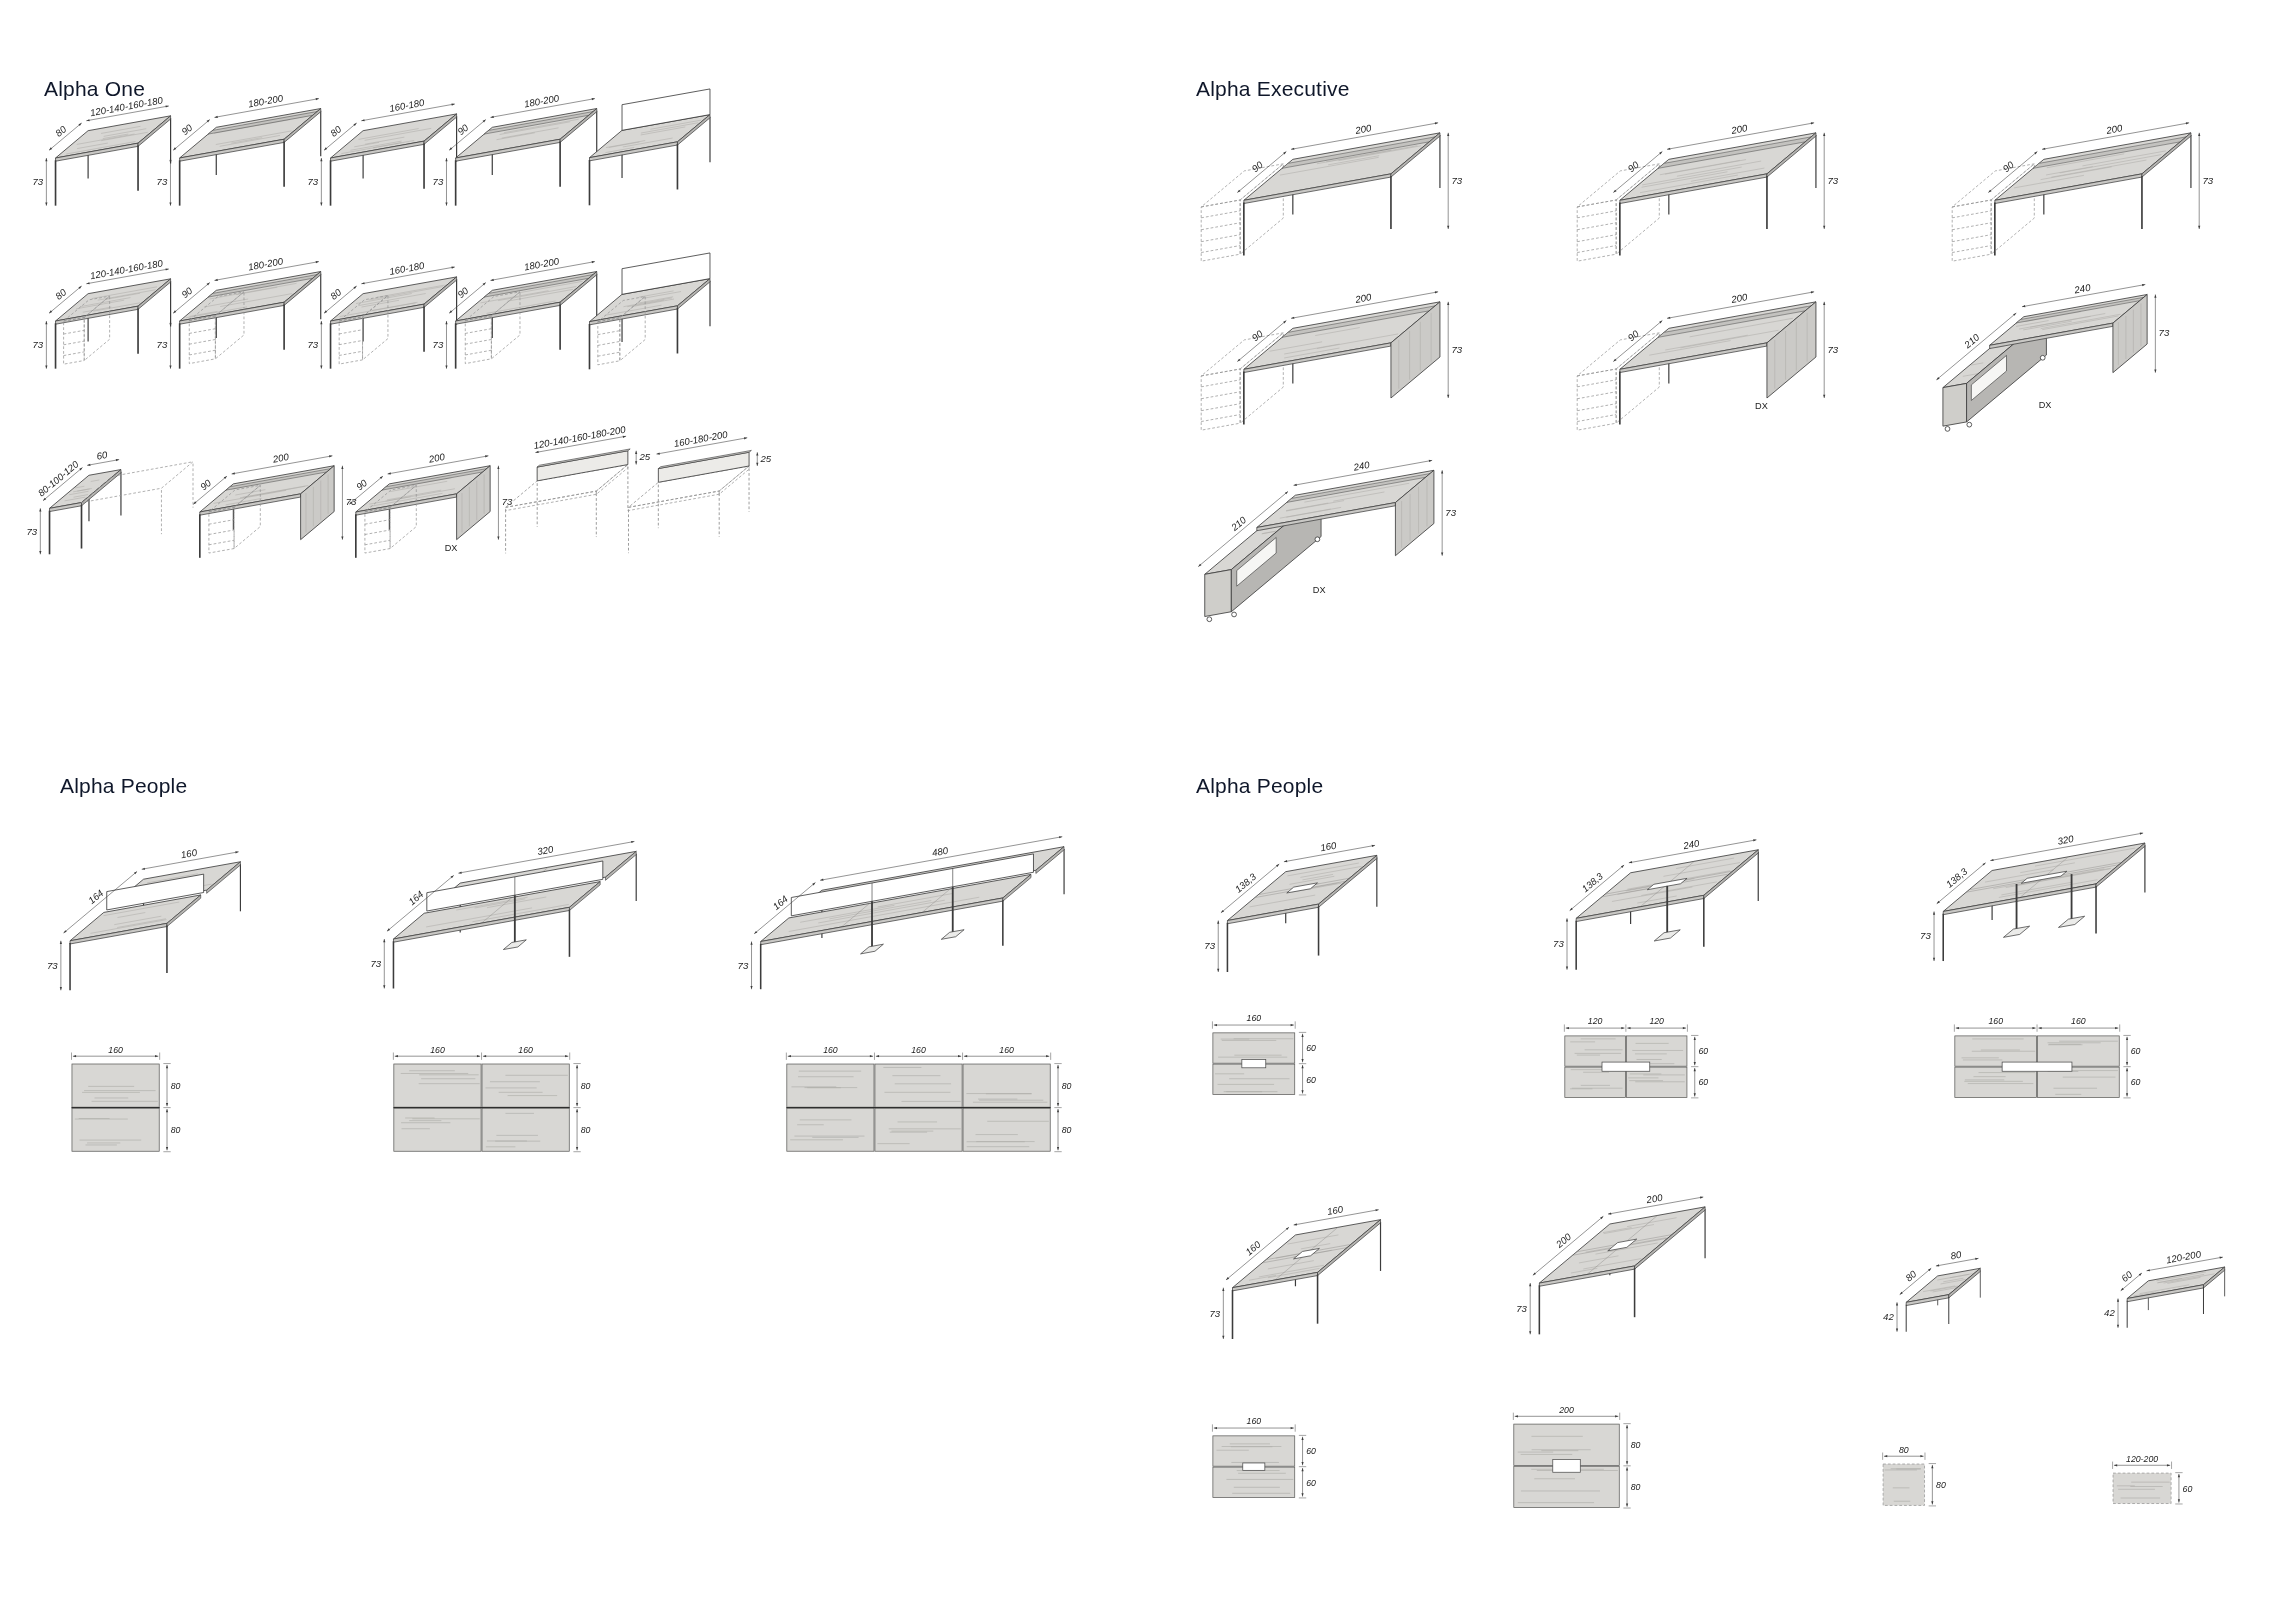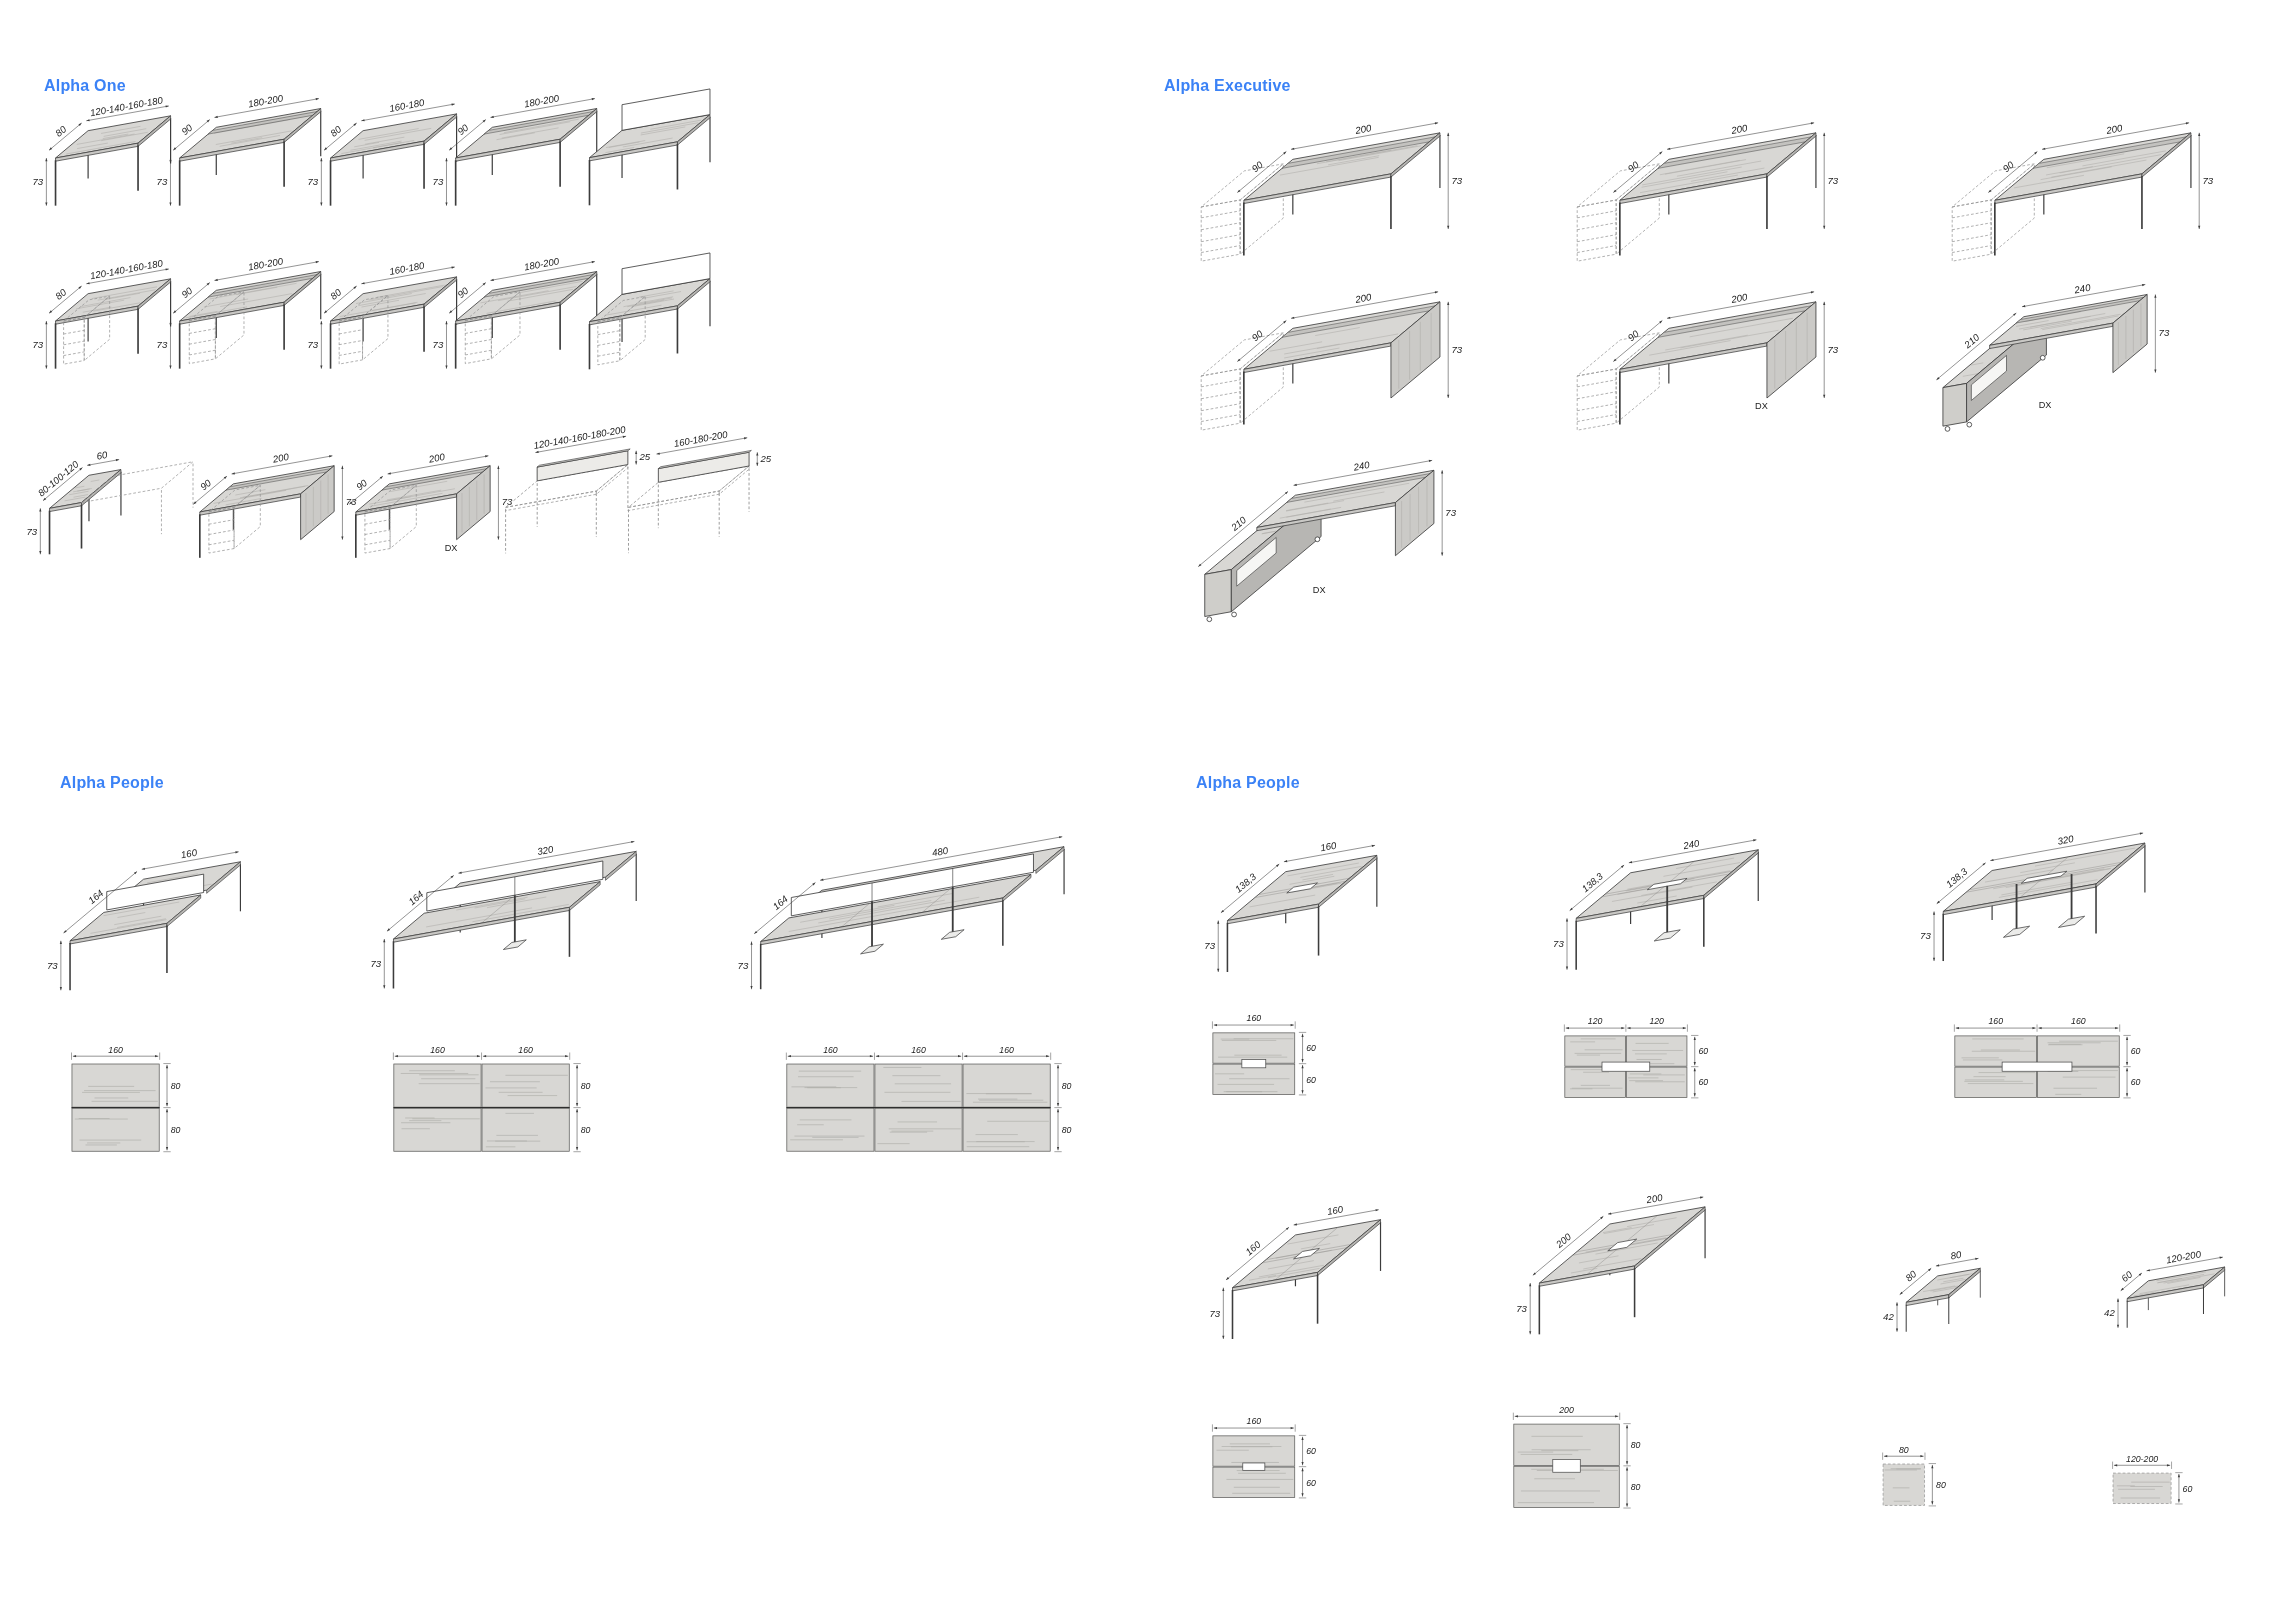--- a/index.html
+++ b/index.html
@@ -1,31 +1,31 @@
 <!DOCTYPE html>
 <html style="font-size:14.7px"><head>
 <meta charset="utf-8">
 <title>Alpha Desk System — Technical Diagrams</title>
 <style>
   *{margin:0;padding:0;box-sizing:border-box}
   html,body{background:#fff}
   body{font-family:"Liberation Sans",sans-serif}
   .page{position:relative;width:2296px;height:1624px;background:#fff;overflow:hidden}
-  .sec-title{position:absolute;font-size:16px;font-weight:700;color:#3b82f6;letter-spacing:0.2px}
+  .sec-title{position:absolute;font-size:21px;font-weight:400;color:#0f172a;letter-spacing:0.2px}
   .diagrams{position:absolute;left:0;top:0;width:100%;height:100%}
   .cell{position:absolute}
   .cell svg{display:block;overflow:visible}
   svg text{font-family:"Liberation Sans",sans-serif}
 </style>
 </head>
 <body>
 
 <div class="page">
   <h2 class="sec-title" style="left:44px;top:77px">Alpha One</h2>
-  <h2 class="sec-title" style="left:1164px;top:77px">Alpha Executive</h2>
+  <h2 class="sec-title" style="left:1196px;top:77px">Alpha Executive</h2>
   <h2 class="sec-title" style="left:60px;top:774px">Alpha People</h2>
   <h2 class="sec-title" style="left:1196px;top:774px">Alpha People</h2>
   <div class="diagrams" id="diagrams">
       <div class="cell" style="left: 27.5px; top: 92px;">
         <svg width="188" height="121" viewBox="0 0 205 132">
           <line x1="65.52" y1="44.74" x2="65.52" y2="94.24000000000001" stroke-width="1.3" stroke="#3c3c3c"></line>
           <line x1="155.51999999999998" y1="28.54" x2="155.51999999999998" y2="78.03999999999999" stroke-width="1.3" stroke="#3c3c3c"></line>
           <polygon points="30.0,72.0 120.0,55.8 155.5,26.0 65.5,42.2" fill="#d8d7d4" stroke-width="0.9" stroke-linejoin="round" stroke="#3c3c3c"></polygon>
           <line x1="79.7977261728395" y1="53.1064825925926" x2="130.61624469135802" y2="43.959149259259256" stroke="#aeada9" stroke-width="0.6"></line>
           <line x1="79.65220839506173" y1="45.21770444444444" x2="122.66308802469135" y2="37.475746111111114" stroke="#aeada9" stroke-width="0.6"></line>

